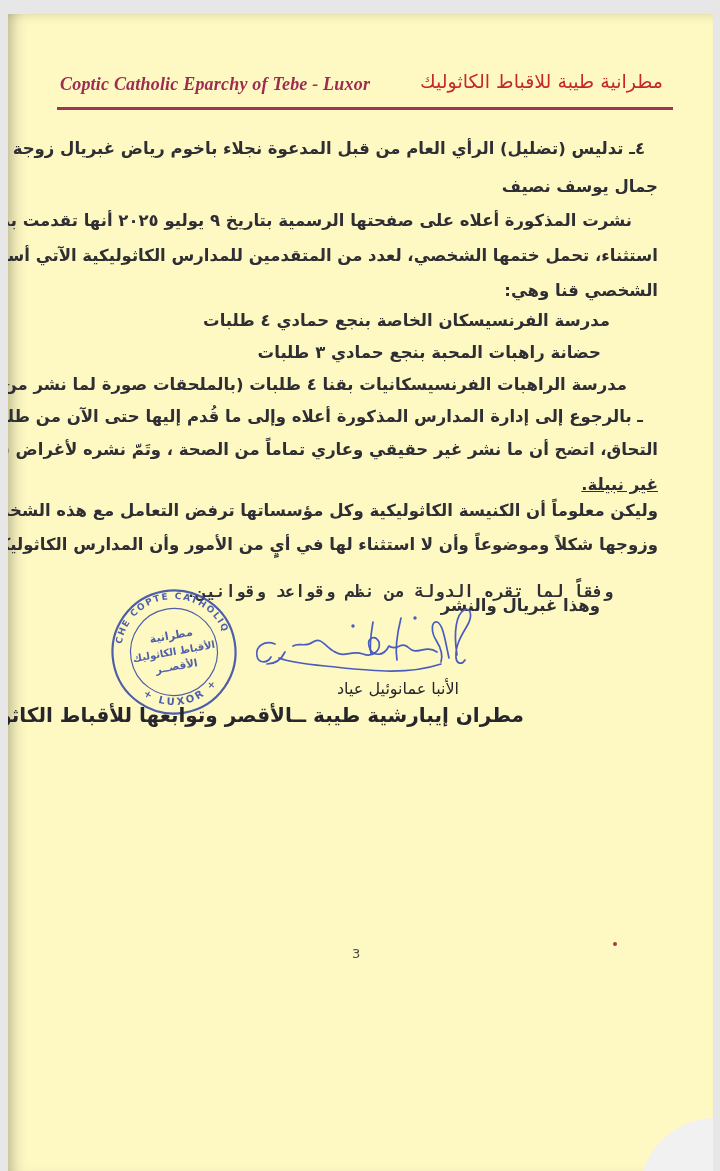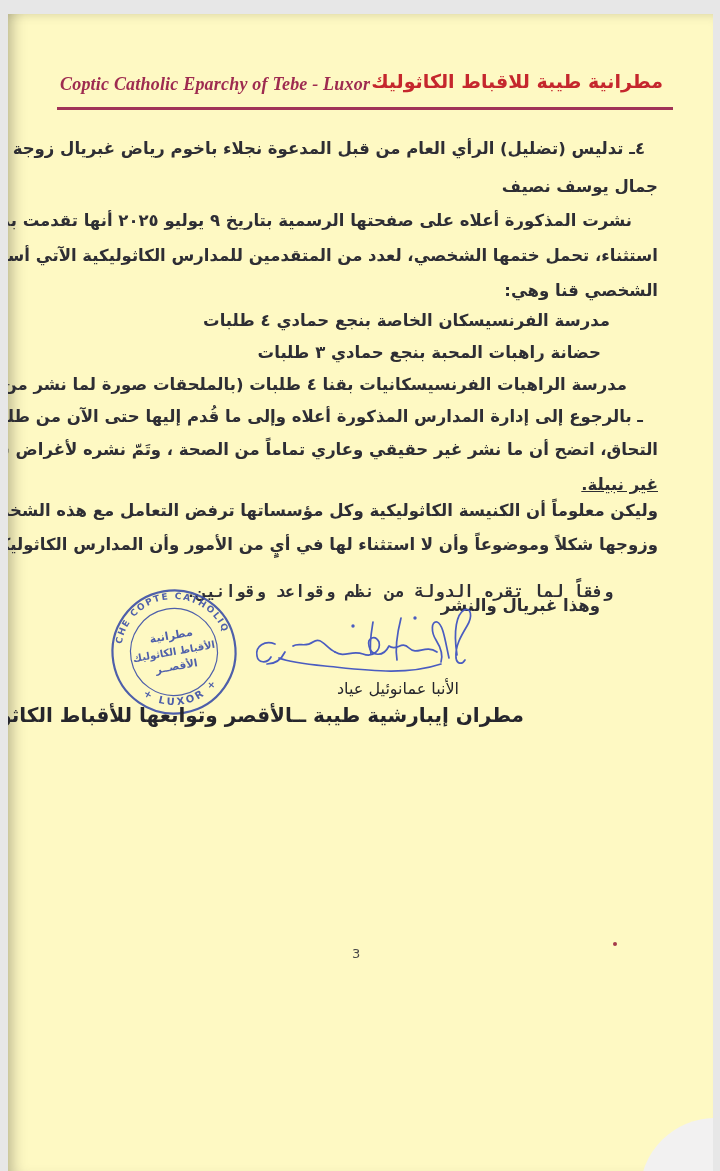--- a/index.html
+++ b/index.html
@@ -17,21 +17,21 @@
   }
   
   .header-en{
     position:absolute;left:52px;top:60px;
     font-family:"Liberation Serif", serif;
     font-style:italic;font-weight:bold;font-size:18px;
     color:#9e2b50;letter-spacing:.2px;
   }
   .header-ar{
     position:absolute;right:50px;top:56px;
-    direction:rtl;font-weight:bold;font-size:19px;
+    direction:rtl;font-weight:normal;font-size:19px;
     color:#c5272d;
   }
   .rule{
     position:absolute;left:49px;top:93px;width:616px;height:2.5px;
     background:#a03358;
   }
   
   .ln{
     position:absolute;direction:rtl;white-space:nowrap;
     font-weight:bold;font-size:16.5px;color:#2e2e34;

